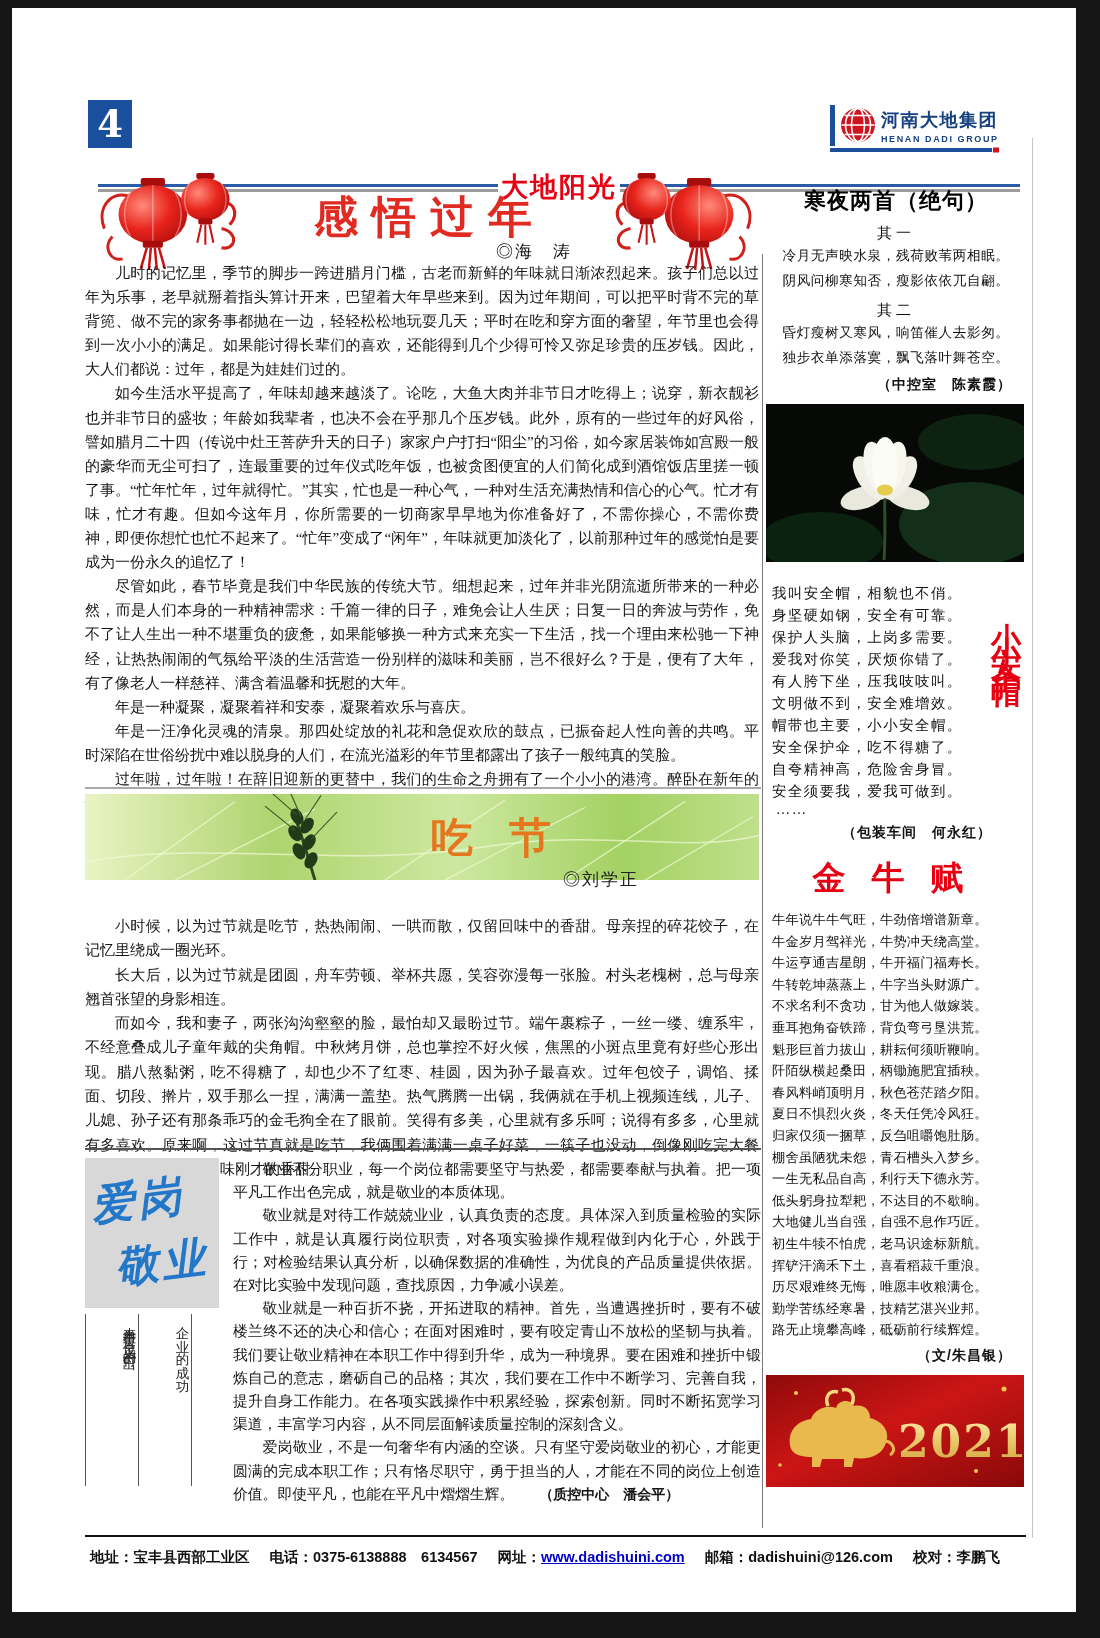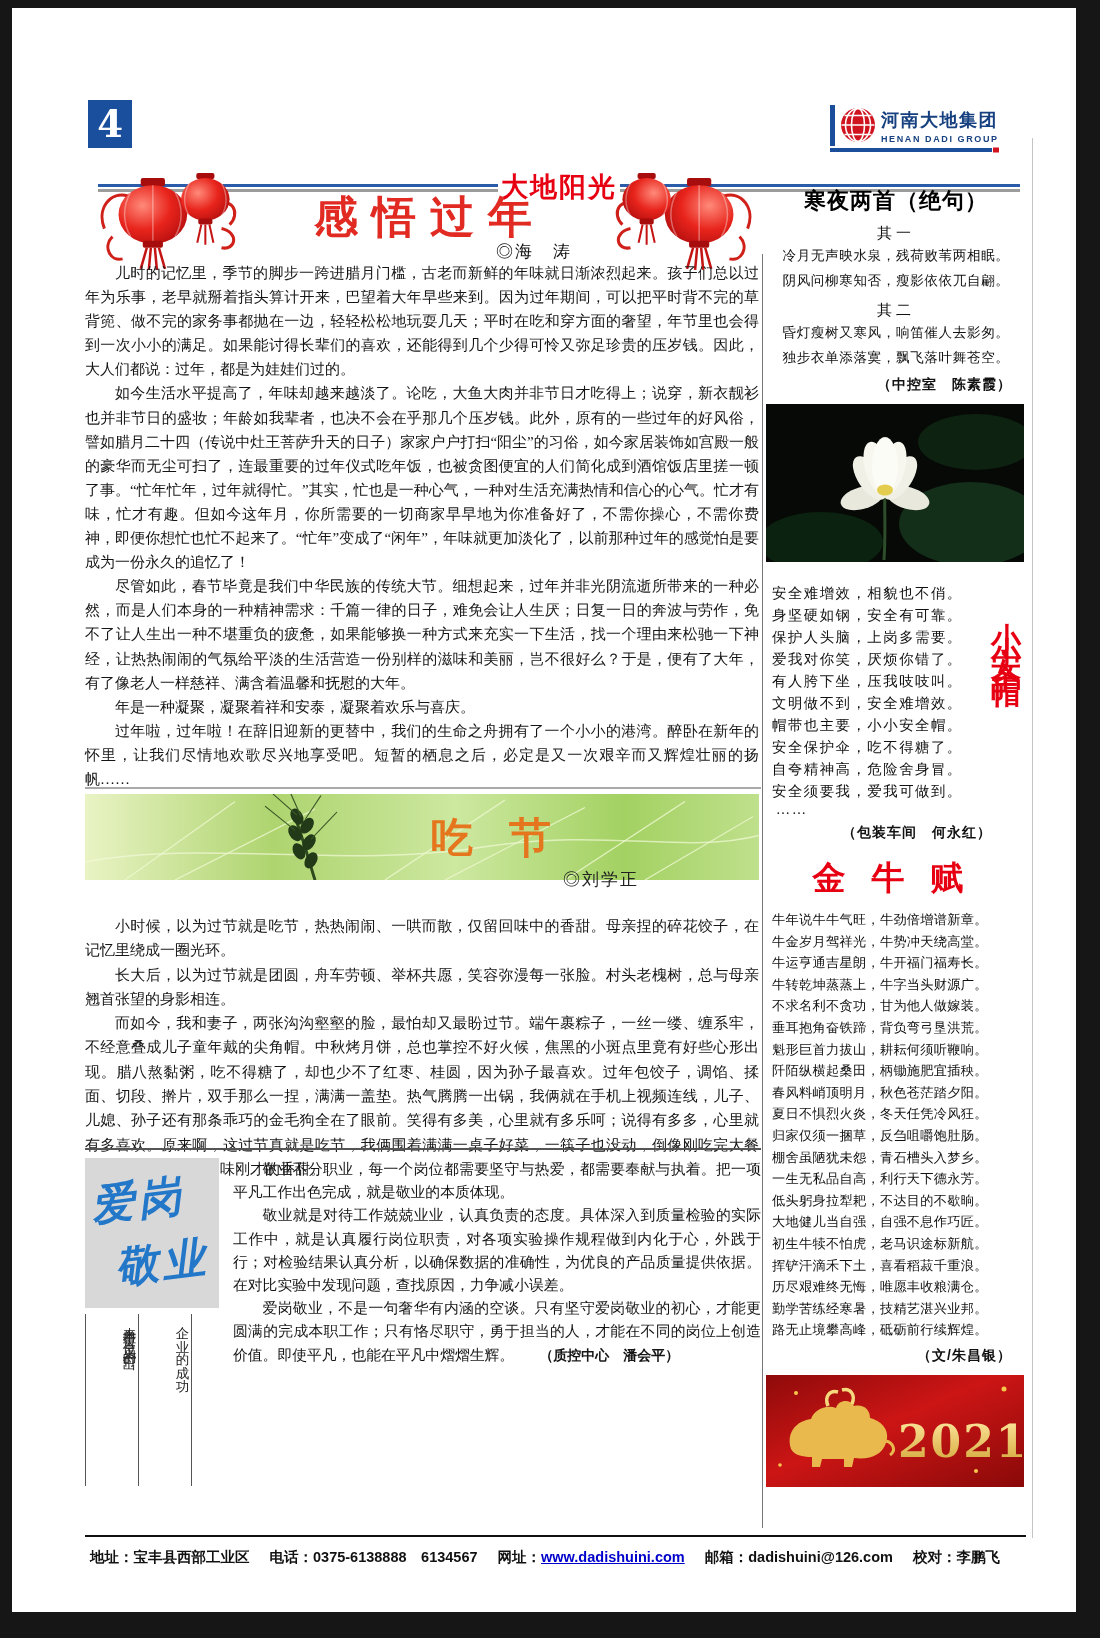--- a/index.html
+++ b/index.html
@@ -146,20 +146,21 @@
   </svg>
 
   <div class="m-title">感悟过年</div>
   <div class="m-author">◎海　涛</div>
   <div class="m-text">
 
   <p class="para">儿时的记忆里，季节的脚步一跨进腊月门槛，古老而新鲜的年味就日渐浓烈起来。孩子们总以过年为乐事，老早就掰着指头算计开来，巴望着大年早些来到。因为过年期间，可以把平时背不完的草背篼、做不完的家务事都抛在一边，轻轻松松地玩耍几天；平时在吃和穿方面的奢望，年节里也会得到一次小小的满足。如果能讨得长辈们的喜欢，还能得到几个少得可怜又弥足珍贵的压岁钱。因此，大人们都说：过年，都是为娃娃们过的。</p>
       <p class="para">如今生活水平提高了，年味却越来越淡了。论吃，大鱼大肉并非节日才吃得上；说穿，新衣靓衫也并非节日的盛妆；年龄如我辈者，也决不会在乎那几个压岁钱。此外，原有的一些过年的好风俗，譬如腊月二十四（传说中灶王菩萨升天的日子）家家户户打扫“阳尘”的习俗，如今家居装饰如宫殿一般的豪华而无尘可扫了，连最重要的过年仪式吃年饭，也被贪图便宜的人们简化成到酒馆饭店里搓一顿了事。“忙年忙年，过年就得忙。”其实，忙也是一种心气，一种对生活充满热情和信心的心气。忙才有味，忙才有趣。但如今这年月，你所需要的一切商家早早地为你准备好了，不需你操心，不需你费神，即便你想忙也忙不起来了。“忙年”变成了“闲年”，年味就更加淡化了，以前那种过年的感觉怕是要成为一份永久的追忆了！</p>
       <p class="para">尽管如此，春节毕竟是我们中华民族的传统大节。细想起来，过年并非光阴流逝所带来的一种必然，而是人们本身的一种精神需求：千篇一律的日子，难免会让人生厌；日复一日的奔波与劳作，免不了让人生出一种不堪重负的疲惫，如果能够换一种方式来充实一下生活，找一个理由来松驰一下神经，让热热闹闹的气氛给平淡的生活营造一份别样的滋味和美丽，岂不很好么？于是，便有了大年，有了像老人一样慈祥、满含着温馨和抚慰的大年。</p>
       <p class="para">年是一种凝聚，凝聚着祥和安泰，凝聚着欢乐与喜庆。</p>
+      <p class="para">年是一汪净化灵魂的清泉。那四处绽放的礼花和急促欢欣的鼓点，已振奋起人性向善的共鸣。平时深陷在世俗纷扰中难以脱身的人们，在流光溢彩的年节里都露出了孩子一般纯真的笑脸。</p>
       <p class="para">过年啦，过年啦！在辞旧迎新的更替中，我们的生命之舟拥有了一个小小的港湾。醉卧在新年的怀里，让我们尽情地欢歌尽兴地享受吧。短暂的栖息之后，必定是又一次艰辛而又辉煌壮丽的扬帆……</p>
     </div>
 
   <div class="pre-banner-rule"></div>
   <div class="banner">
     <svg viewBox="0 0 674 114" preserveAspectRatio="none">
       <defs>
         <linearGradient id="gr" x1="0" y1="0" x2="1" y2="0">
           <stop offset="0%" stop-color="#e9f3c4"></stop>
             <stop offset="28%" stop-color="#aed46f"></stop>
@@ -205,20 +206,21 @@
         <span class="vline"></span>
         <div class="vcol c2">企业的成功</div>
         <span class="vline"></span>
       </div>
     </div>
     <div class="ag-text">
       <div>
 
       <p class="para">敬业不分职业，每一个岗位都需要坚守与热爱，都需要奉献与执着。把一项平凡工作出色完成，就是敬业的本质体现。</p>
           <p class="para">敬业就是对待工作兢兢业业，认真负责的态度。具体深入到质量检验的实际工作中，就是认真履行岗位职责，对各项实验操作规程做到内化于心，外践于行；对检验结果认真分析，以确保数据的准确性，为优良的产品质量提供依据。在对比实验中发现问题，查找原因，力争减小误差。</p>
+          <p class="para">敬业就是一种百折不挠，开拓进取的精神。首先，当遭遇挫折时，要有不破楼兰终不还的决心和信心；在面对困难时，要有咬定青山不放松的坚韧与执着。我们要让敬业精神在本职工作中得到升华，成为一种境界。要在困难和挫折中锻炼自己的意志，磨砺自己的品格；其次，我们要在工作中不断学习、完善自我，提升自身工作能力。在各项实践操作中积累经验，探索创新。同时不断拓宽学习渠道，丰富学习内容，从不同层面解读质量控制的深刻含义。</p>
         </div>
       <p class="para"><span>爱岗敬业，不是一句奢华有内涵的空谈。只有坚守爱岗敬业的初心，才能更圆满的完成本职工作；只有恪尽职守，勇于担当的人，才能在不同的岗位上创造价值。即使平凡，也能在平凡中熠熠生辉。</span><b class="inline-attr">（质控中心　潘会平）</b></p>
     </div>
   </div>
 
   <div class="divider-v"></div>
   <div class="fold-line"></div>
 
   <div class="rcol">
     <div class="r-title">寒夜两首（绝句）</div>
@@ -248,21 +250,21 @@
       <ellipse cx="134" cy="74" rx="12" ry="25" fill="#f0f0e6" transform="rotate(34 134 74)"></ellipse>
       <ellipse cx="111" cy="64" rx="12" ry="27" fill="#f7f7ef" transform="rotate(-15 111 64)"></ellipse>
       <ellipse cx="127" cy="64" rx="12" ry="27" fill="#f7f7ef" transform="rotate(15 127 64)"></ellipse>
       <ellipse cx="119" cy="62" rx="13" ry="29" fill="#fcfcf6"></ellipse>
       <ellipse cx="119" cy="86" rx="8" ry="5.5" fill="#e3cc4e"></ellipse>
     </svg>
 
     <div class="helmet">
       <div class="h-lines">
 
-      <div class="h-line">安全难增效，相貌也不俏。</div>
+      <div class="h-line">我叫安全帽，相貌也不俏。</div>
           <div class="h-line">身坚硬如钢，安全有可靠。</div>
           <div class="h-line">保护人头脑，上岗多需要。</div>
           <div class="h-line">爱我对你笑，厌烦你错了。</div>
           <div class="h-line">有人胯下坐，压我吱吱叫。</div>
           <div class="h-line">文明做不到，安全难增效。</div>
           <div class="h-line">帽带也主要，小小安全帽。</div>
           <div class="h-line">安全保护伞，吃不得糖了。</div>
           <div class="h-line">自夸精神高，危险舍身冒。</div>
           <div class="h-line">安全须要我，爱我可做到。</div>
         </div>

